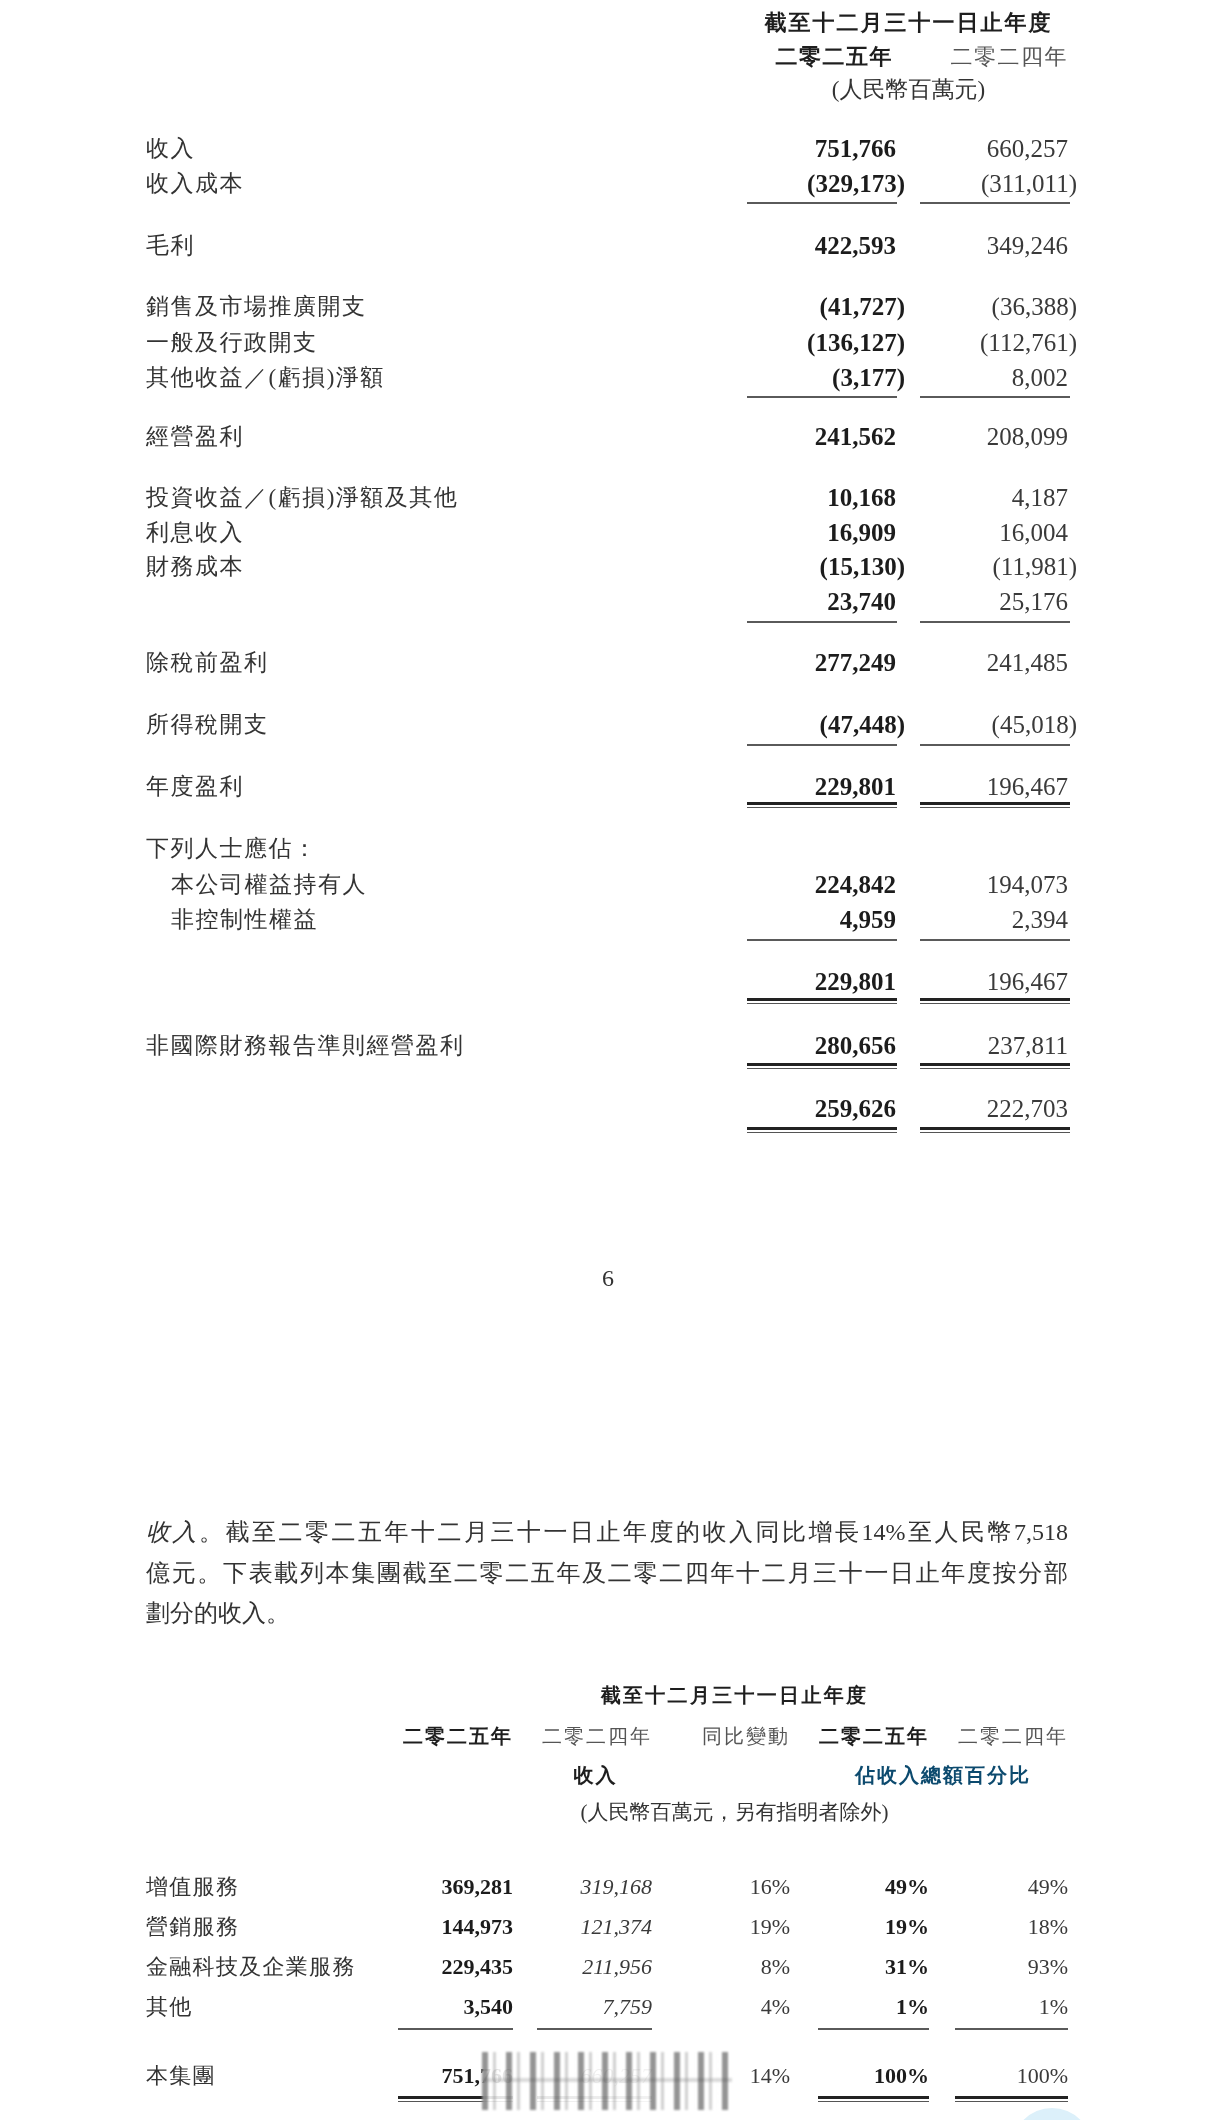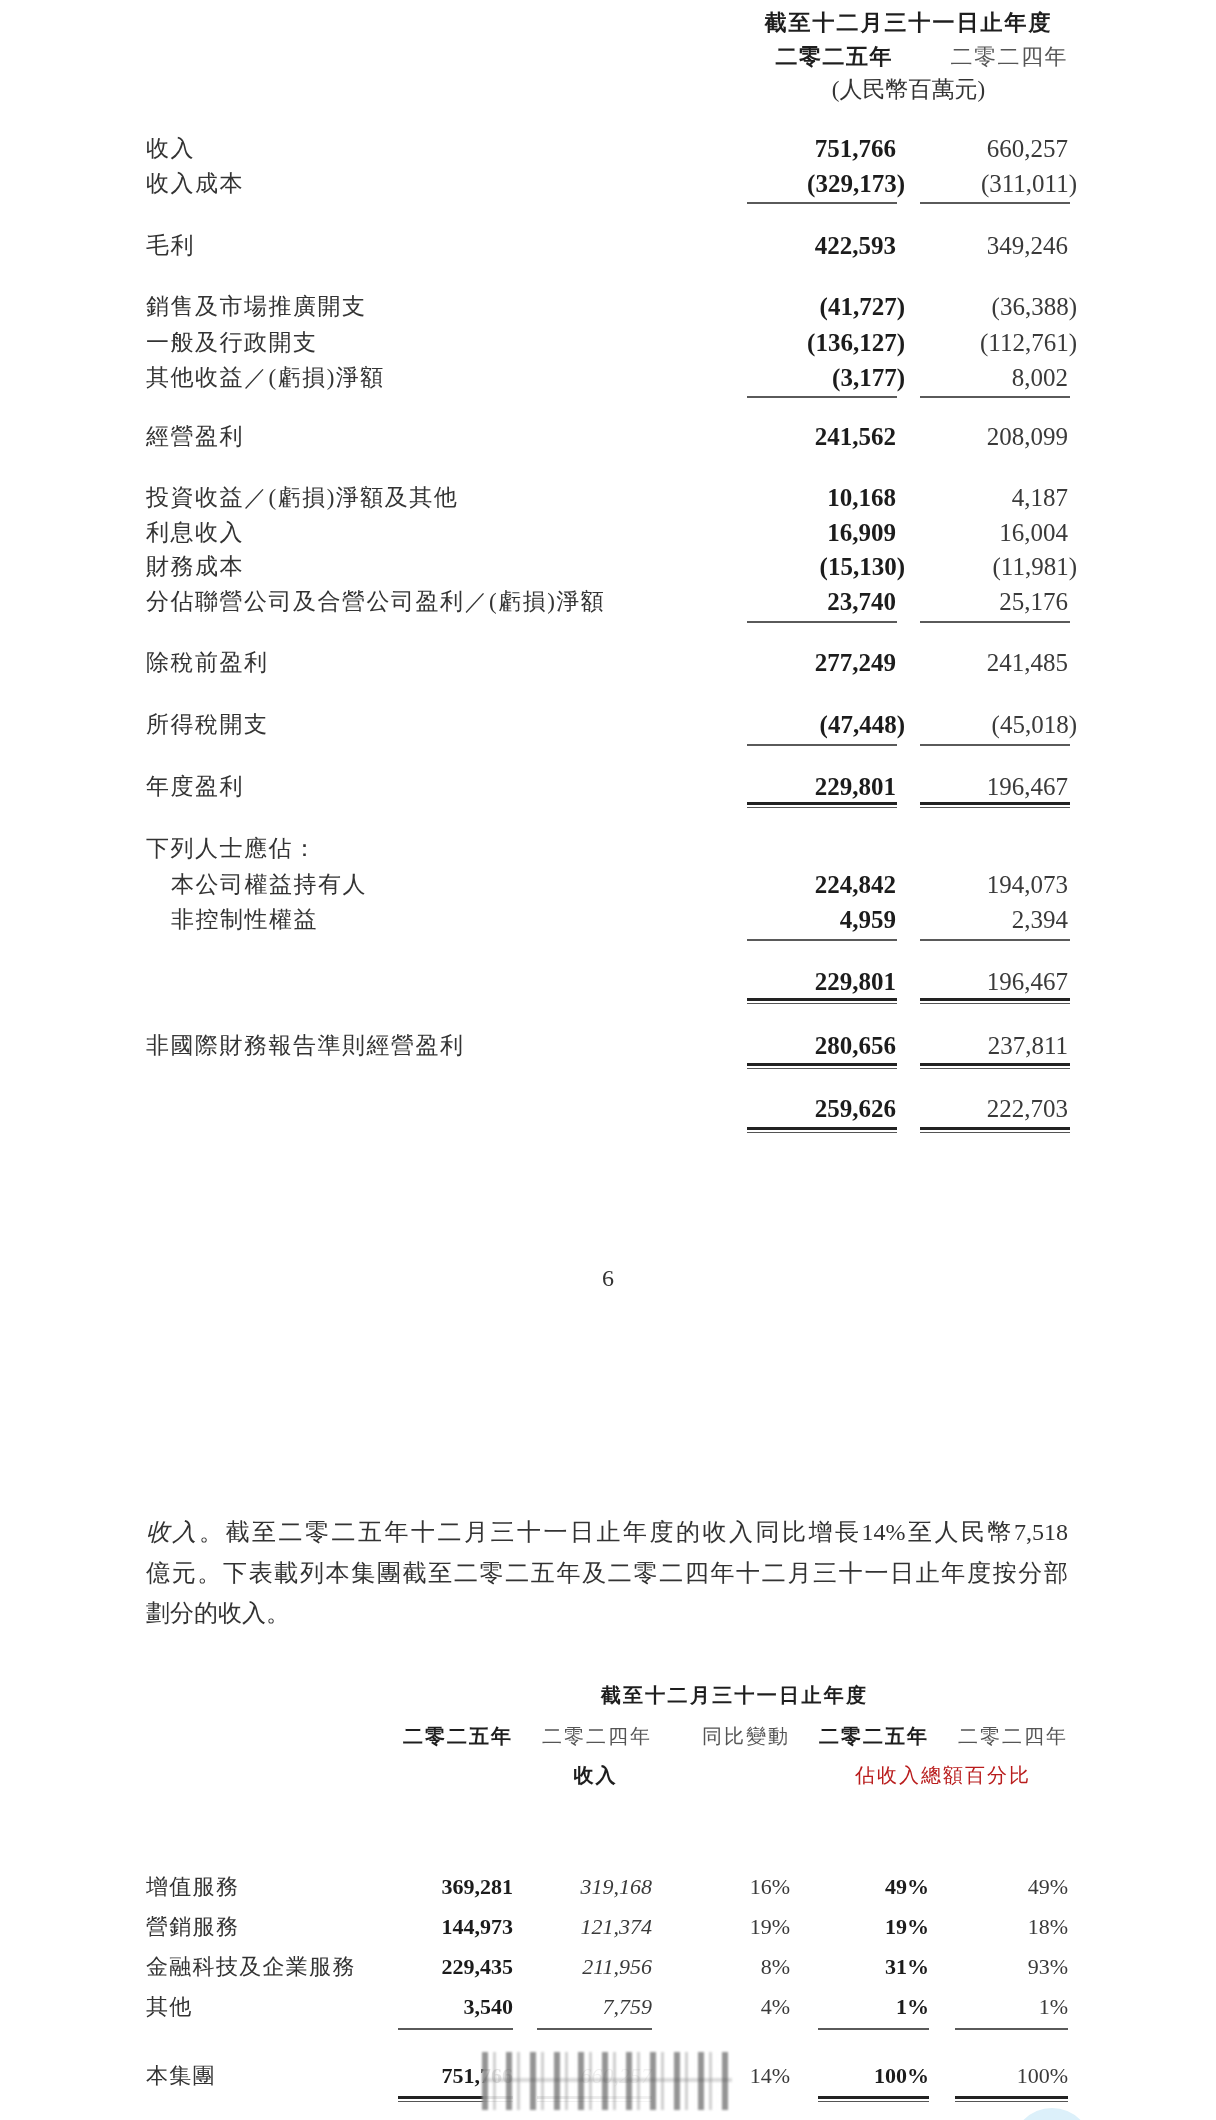--- a/index.html
+++ b/index.html
@@ -37,21 +37,21 @@
   .para-line.just{text-align:justify;text-align-last:justify;white-space:normal;}
   .lead{font-style:italic;}
 
   
   .h2{position:absolute;height:28px;line-height:28px;white-space:nowrap;}
   .h2-period{left:401px;width:667px;top:1681px;text-align:center;font-size:20px;letter-spacing:2.3px;font-weight:bold;color:#1e1e1e;}
   .h2-col{top:1722px;font-size:20px;letter-spacing:2px;}
   .h2-col.b{font-weight:bold;color:#1e1e1e;}
   .h2-col.r{color:#555;}
   .h2-rev{left:401px;width:389px;top:1761px;text-align:center;font-size:20px;letter-spacing:2px;font-weight:bold;color:#1e1e1e;}
-  .h2-pct{left:818px;width:250px;top:1761px;text-align:center;font-size:20px;letter-spacing:2px;font-weight:normal;color:#b91c1c;}
+  .h2-pct{left:818px;width:250px;top:1761px;text-align:center;font-size:20px;letter-spacing:2px;font-weight:bold;color:#0c4a6e;}
   .h2-unit{left:401px;width:667px;top:1798px;text-align:center;font-size:21px;color:#333;}
 
   .t2 .lbl{position:absolute;left:146px;font-size:22px;letter-spacing:1.3px;white-space:nowrap;color:#333;}
   .t2 .c{position:absolute;font-size:22px;text-align:right;white-space:nowrap;color:#3a3a3a;}
   .t2 .c.b{font-weight:bold;color:#1c1c1c;}
   .t2 .c1{right:703px;} .t2 .c2{right:564px;font-style:italic;} .t2 .c3{right:426px;}
   .t2 .c4{right:287px;} .t2 .c5{right:148px;}
 
   
   .watermark{position:absolute;left:482px;top:2052px;width:250px;height:58px;
@@ -125,21 +125,20 @@
       <span class="lbl">利息收入</span>
       <span class="n25">16,909</span>
       <span class="n24">16,004</span>
     </div>
     <div class="row" style="top:551px">
       <span class="lbl">財務成本</span>
       <span class="n25 neg">(15,130)</span>
       <span class="n24 neg">(11,981)</span>
     </div>
     <div class="row" style="top:586px">
-      <span class="lbl">分佔聯營公司及合營公司盈利／(虧損)淨額</span>
       <span class="n25">23,740</span>
       <span class="n24">25,176</span>
     </div>
     <div class="rule" style="top:621px;left:747px;width:150px"></div>
     <div class="rule" style="top:621px;left:920px;width:150px"></div>
 
     <div class="row" style="top:647px">
       <span class="lbl">除稅前盈利</span>
       <span class="n25">277,249</span>
       <span class="n24">241,485</span>
@@ -210,20 +209,21 @@
   </div>
 
   <div class="h2 sans h2-period">截至十二月三十一日止年度</div>
   <div class="h2 sans h2-col b" style="right:703px">二零二五年</div>
   <div class="h2 sans h2-col r" style="right:564px">二零二四年</div>
   <div class="h2 sans h2-col r" style="right:426px">同比變動</div>
   <div class="h2 sans h2-col b" style="right:287px">二零二五年</div>
   <div class="h2 sans h2-col r" style="right:148px">二零二四年</div>
   <div class="h2 sans h2-rev">收入</div>
   <div class="h2 sans h2-pct">佔收入總額百分比</div>
+  <div class="h2 h2-unit">(人民幣百萬元，另有指明者除外)</div>
 
   <div class="t2">
     <div class="row" style="top:1871px">
       <span class="lbl">增值服務</span>
       <span class="c c1 b">369,281</span>
       <span class="c c2">319,168</span>
       <span class="c c3">16%</span>
       <span class="c c4 b">49%</span>
       <span class="c c5">49%</span>
     </div>

